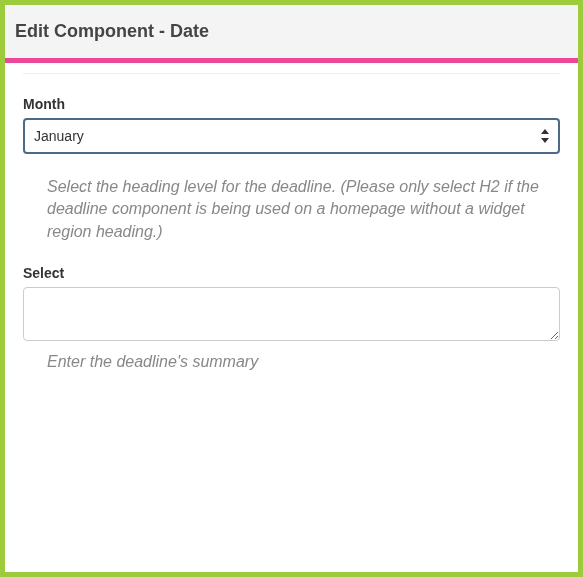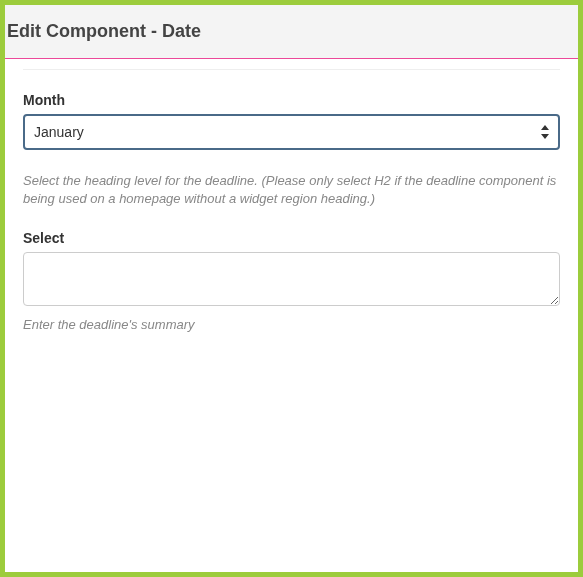--- a/index.html
+++ b/index.html
@@ -13,22 +13,22 @@
   .outer {
     width: 583px;
     height: 577px;
     border: 5px solid #9ccc3c;
     background: #fff;
     display: flex;
     flex-direction: column;
   }
   .header {
     background: #f4f4f4;
-    padding: 16px 18px 16px 2px;
-    border-bottom: 1px solid #ec4899;
+    padding: 16px 18px 16px 10px;
+    border-bottom: 5px solid #ec4899;
   }
   .header h1 {
     font-size: 18px;
     font-weight: 600;
     color: #444;
   }
   .content {
     padding: 10px 18px 18px 18px;
     background: #fff;
     flex: 1;
@@ -107,25 +107,26 @@
     padding: 8px 10px;
     font-size: 14px;
     font-family: inherit;
     color: #333;
     background: #fff;
     border: 1px solid #ccc;
     border-radius: 4px;
     resize: vertical;
   }
   .help {
-    font-size: 13px;
+    font-size: 16px;
     font-style: italic;
     color: #888;
     line-height: 1.4;
     margin-top: 6px;
+    margin-left: 24px;
   }
 </style>
 </head>
 <body>
 
 <div class="outer">
   <div class="header">
     <h1>Edit Component - Date</h1>
   </div>
   <div class="content">

